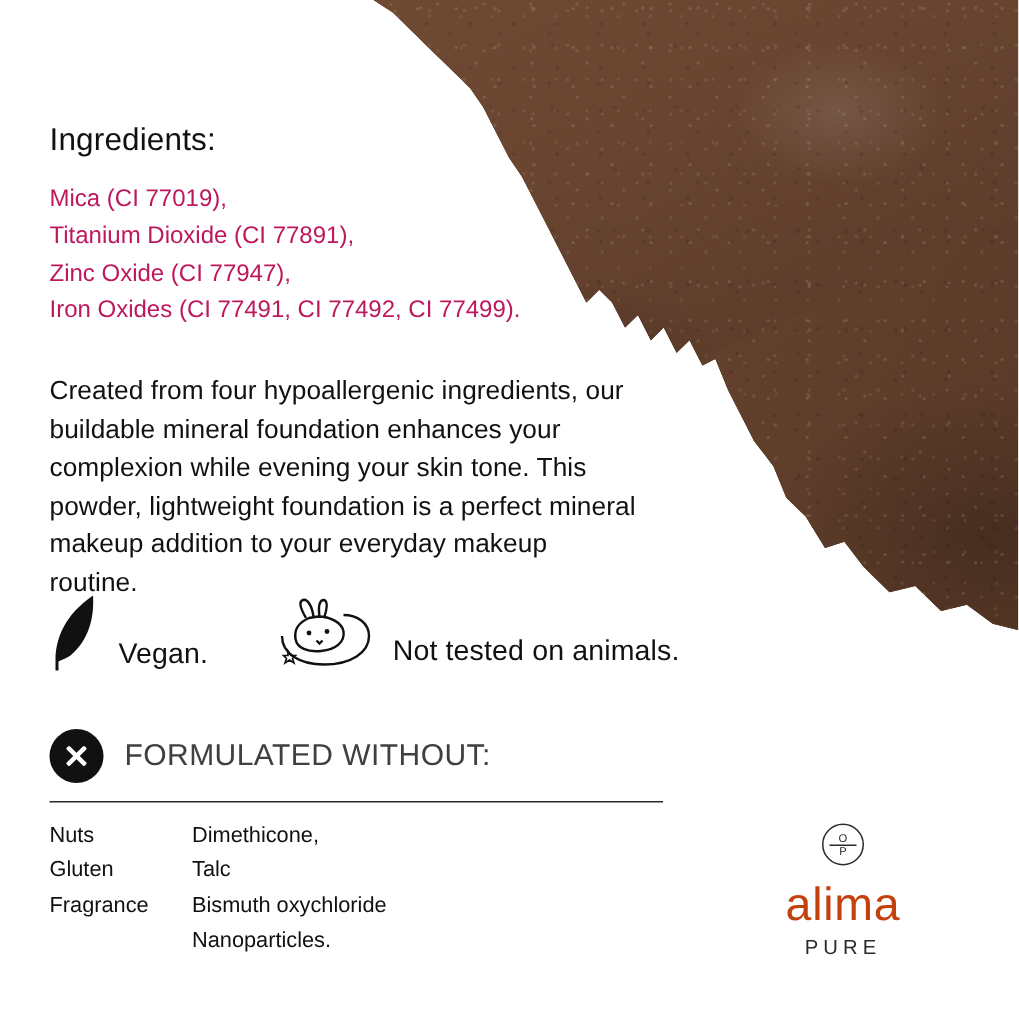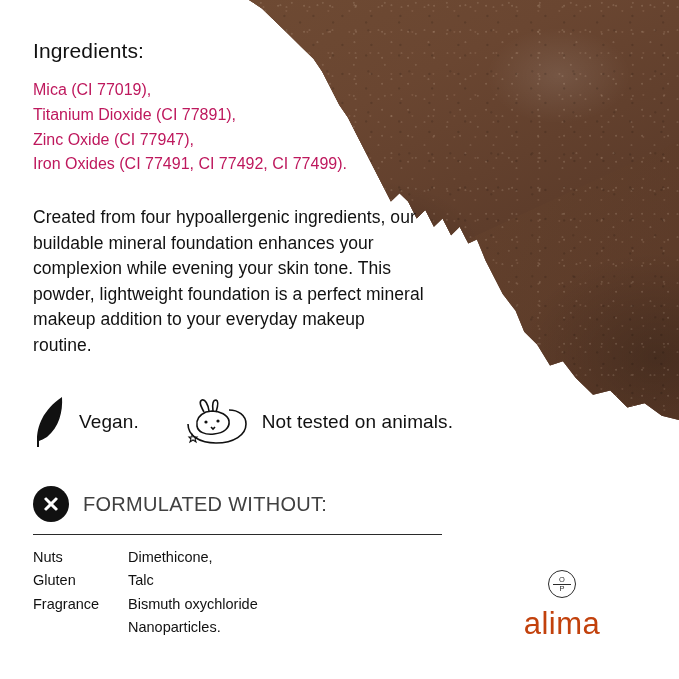--- a/index.html
+++ b/index.html
@@ -86,21 +86,21 @@
     left: 33px;
     top: 0;
     width: 612px;
   }
 
   h2.ingredients-title {
     font-size: 21px;
     font-weight: 400;
     color: #111111;
     margin: 0;
-    padding-top: 39px;
+    padding-top: 82px;
     letter-spacing: 0.1px;
   }
 
   .ingredients-list {
     margin-top: 15px;
     font-size: 16px;
     line-height: 1.55;
     color: #be185d;
   }
   .ingredients-list div { white-space: nowrap; }
@@ -117,21 +117,21 @@
   
   .badges {
     position: absolute;
     left: 33px;
     top: 396px;
     display: flex;
     align-items: center;
   }
   .badge {
     display: flex;
-    align-items: center;
+    align-items: flex-end;
   }
   .badge-label {
     font-size: 19px;
     color: #111111;
     letter-spacing: 0.1px;
   }
   .leaf-icon { margin-right: 12px; display: block; }
   .bunny-icon { margin: 0 10px 0 0; display: block; }
   .badge.cruelty { margin-left: 45px; }
 
@@ -310,15 +310,16 @@
     </div>
   </div>
 
   <div class="brand">
     <div class="brand-mark">
       <div class="m-top">O</div>
       <div class="m-rule"></div>
       <div class="m-bot">P</div>
     </div>
     <div class="brand-name">alima</div>
+    <div class="brand-sub">PURE</div>
   </div>
 
 </div>
 
 </body></html>

